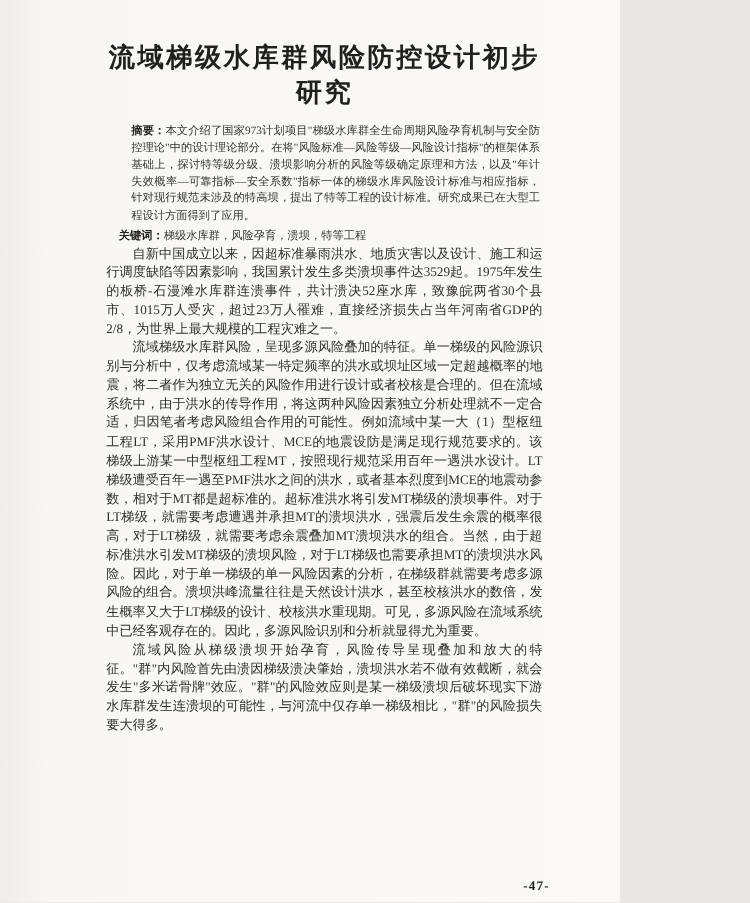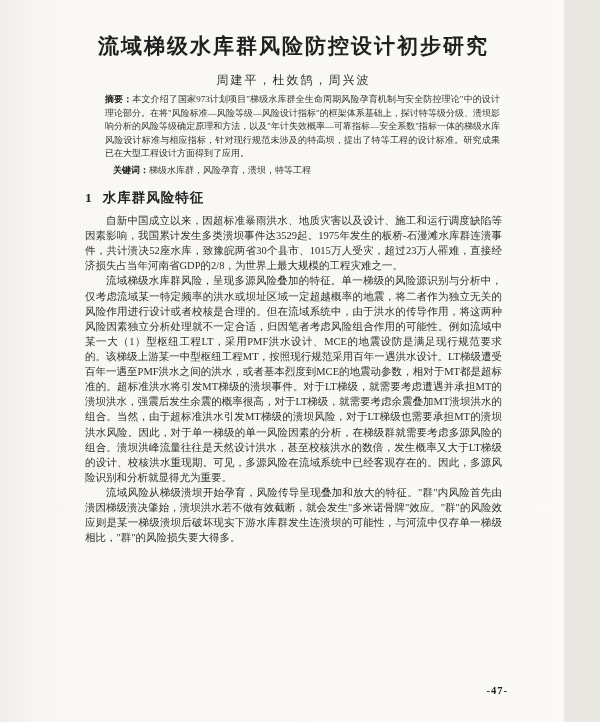--- a/index.html
+++ b/index.html
@@ -2,21 +2,21 @@
 <html><head>
 <meta charset="utf-8">
 <style>
   html,body{margin:0;padding:0;}
   body{
     width:600px;height:722px;overflow:hidden;
     background:#e9e7e2;
     font-family:"Liberation Serif","DejaVu Serif",serif;
   }
   .scan{
-    position:relative;width:564px;height:722px;
+    position:relative;width:496px;height:722px;
     background:linear-gradient(90deg,#efede8 0px,#f8f7f3 40px,#faf9f5 560px,#f2f0eb 600px);
     color:#2b2b2b;box-sizing:border-box;
     padding:26px 62px 0 85px;
   }
   .title{
     margin:0;padding:6px 0 10px 0;
     font-size:21px;font-weight:700;letter-spacing:2px;
     text-align:center;color:#1f1f1f;
   }
   .authors{
@@ -26,59 +26,55 @@
   .affiliation{
     text-align:center;font-size:8.5px;color:#3a3a3a;
     letter-spacing:1px;padding-bottom:6px;
   }
   .abstract{
     margin:0 2px 0 20px;
     font-size:9px;line-height:1.5;text-align:justify;color:#333;
   }
   .abstract .label{font-weight:700;color:#222;}
   .keywords{
-    margin:3px 2px 0 28px;
+    margin:3px 2px 0 10px;
     font-size:9px;line-height:1.5;text-align:justify;color:#333;
   }
   .keywords .label{font-weight:700;color:#222;}
   .section-heading{
     margin:12px 0 6px 0;
     font-size:13.5px;font-weight:700;color:#222;letter-spacing:1px;
   }
   .section-heading .sec-num{margin-right:10px;}
   .body-text p{
     margin:0;font-size:10.5px;line-height:1.44;
     text-align:justify;text-indent:2em;color:#2e2e2e;
   }
   .page-number{
-    position:absolute;right:56px;bottom:26px;
+    position:absolute;right:56px;bottom:7px;
     font-size:10.5px;font-weight:700;color:#222;letter-spacing:1px;
   }
 </style>
 </head>
 <body>
 
 <div class="scan">
 
   <h1 class="title">流域梯级水库群风险防控设计初步研究</h1>
 
-  <div class="authors">周建平，杜效鹄，周兴波</div>
 
 
   <div class="abstract">
     <span class="label">摘要：</span><span>本文介绍了国家973计划项目"梯级水库群全生命周期风险孕育机制与安全防控理论"中的设计理论部分。在将"风险标准—风险等级—风险设计指标"的框架体系基础上，探讨特等级分级、溃坝影响分析的风险等级确定原理和方法，以及"年计失效概率—可靠指标—安全系数"指标一体的梯级水库风险设计标准与相应指标，针对现行规范未涉及的特高坝，提出了特等工程的设计标准。研究成果已在大型工程设计方面得到了应用。</span>
   </div>
 
   <div class="keywords">
     <span class="label">关键词：</span><span>梯级水库群，风险孕育，溃坝，特等工程</span>
   </div>
 
-  <h2 class="section-heading">
-    <span class="sec-num">1</span><span>水库群风险特征</span>
-  </h2>
 
   <div class="body-text">
     <p>自新中国成立以来，因超标准暴雨洪水、地质灾害以及设计、施工和运行调度缺陷等因素影响，我国累计发生多类溃坝事件达3529起。1975年发生的板桥-石漫滩水库群连溃事件，共计溃决52座水库，致豫皖两省30个县市、1015万人受灾，超过23万人罹难，直接经济损失占当年河南省GDP的2/8，为世界上最大规模的工程灾难之一。</p>
     <p>流域梯级水库群风险，呈现多源风险叠加的特征。单一梯级的风险源识别与分析中，仅考虑流域某一特定频率的洪水或坝址区域一定超越概率的地震，将二者作为独立无关的风险作用进行设计或者校核是合理的。但在流域系统中，由于洪水的传导作用，将这两种风险因素独立分析处理就不一定合适，归因笔者考虑风险组合作用的可能性。例如流域中某一大（1）型枢纽工程LT，采用PMF洪水设计、MCE的地震设防是满足现行规范要求的。该梯级上游某一中型枢纽工程MT，按照现行规范采用百年一遇洪水设计。LT梯级遭受百年一遇至PMF洪水之间的洪水，或者基本烈度到MCE的地震动参数，相对于MT都是超标准的。超标准洪水将引发MT梯级的溃坝事件。对于LT梯级，就需要考虑遭遇并承担MT的溃坝洪水，强震后发生余震的概率很高，对于LT梯级，就需要考虑余震叠加MT溃坝洪水的组合。当然，由于超标准洪水引发MT梯级的溃坝风险，对于LT梯级也需要承担MT的溃坝洪水风险。因此，对于单一梯级的单一风险因素的分析，在梯级群就需要考虑多源风险的组合。溃坝洪峰流量往往是天然设计洪水，甚至校核洪水的数倍，发生概率又大于LT梯级的设计、校核洪水重现期。可见，多源风险在流域系统中已经客观存在的。因此，多源风险识别和分析就显得尤为重要。</p>
     <p>流域风险从梯级溃坝开始孕育，风险传导呈现叠加和放大的特征。"群"内风险首先由溃因梯级溃决肇始，溃坝洪水若不做有效截断，就会发生"多米诺骨牌"效应。"群"的风险效应则是某一梯级溃坝后破坏现实下游水库群发生连溃坝的可能性，与河流中仅存单一梯级相比，"群"的风险损失要大得多。</p>
   </div>
 
   <div class="page-number">-47-</div>
 
 </div>

